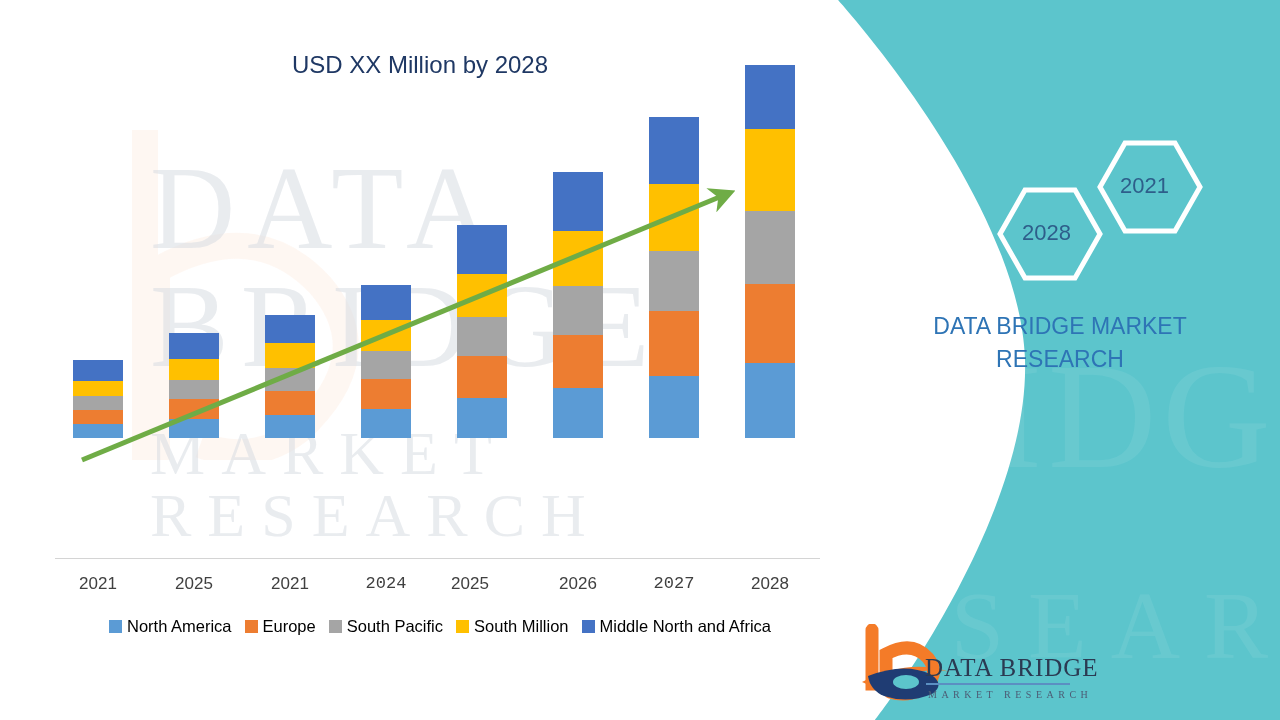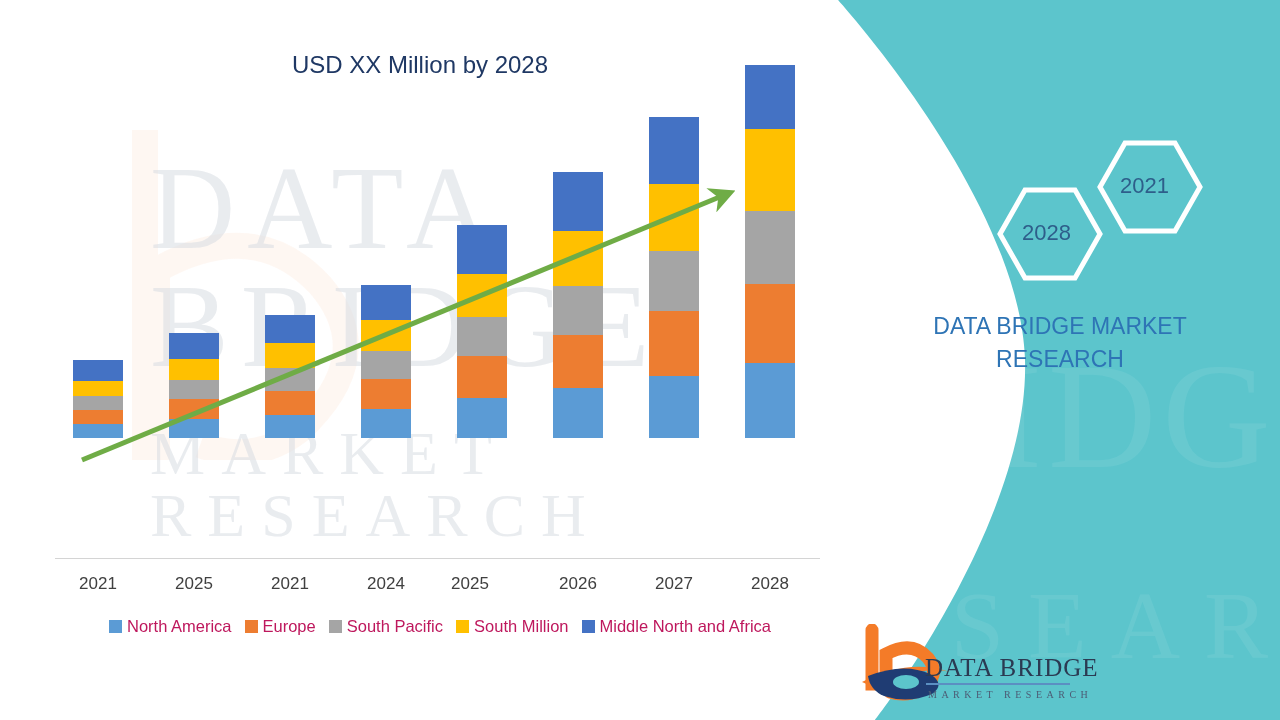--- a/index.html
+++ b/index.html
@@ -30,21 +30,21 @@
 
   
   .arrow{position:absolute;left:0;top:0;width:850px;height:600px;
          pointer-events:none;}
 
   
   .legend{position:absolute;left:55px;top:617px;width:770px;
           display:flex;justify-content:center;align-items:center;gap:13px;}
   .lg{display:flex;align-items:center;gap:5px;}
   .lg .sw{width:13px;height:13px;display:block;}
-  .lg .tx{font-size:16.5px;color:#be185d;white-space:nowrap;}
+  .lg .tx{font-size:16.5px;color:#000000;white-space:nowrap;}
 
   
   .panel{position:absolute;right:0;top:0;width:460px;height:720px;
          overflow:hidden;}
   .panel-bg{position:absolute;inset:0;}
   .panel-wm{position:absolute;left:-40px;top:330px;font-size:150px;
             letter-spacing:6px;color:#ffffff;opacity:.07;
             font-family:"Liberation Serif",serif;pointer-events:none;}
   .panel-wm .r2{display:block;font-size:96px;margin-top:68px;letter-spacing:24px;}
   .panel-title{position:absolute;left:40px;top:8px;width:410px;text-align:center;
@@ -136,24 +136,24 @@
           <div class="seg" style="height: 82px; background: rgb(255, 192, 0);"></div>
           <div class="seg" style="height: 73px; background: rgb(165, 165, 165);"></div>
           <div class="seg" style="height: 79px; background: rgb(237, 125, 49);"></div>
           <div class="seg" style="height: 75px; background: rgb(91, 155, 213);"></div>
         </div>
       </div>
     <div id="xlabels">
         <div class="xlab" style="left: 58px;">2021</div>
         <div class="xlab" style="left: 154px;">2025</div>
         <div class="xlab" style="left: 250px;">2021</div>
-        <div class="xlab" style="left: 346px;">2024</div>
+        <div class="xlab" style="left: 346px; font-family: Liberation Mono, monospace;">2024</div>
         <div class="xlab" style="left: 430px;">2025</div>
         <div class="xlab" style="left: 538px;">2026</div>
-        <div class="xlab" style="left: 634px;">2027</div>
+        <div class="xlab" style="left: 634px; font-family: Liberation Mono, monospace;">2027</div>
         <div class="xlab" style="left: 730px;">2028</div>
       </div>
 
     <svg class="arrow" viewBox="0 0 850 600">
       <defs>
         <marker id="ah" markerWidth="5.2" markerHeight="5.2" refX="2.3" refY="2.6" orient="auto" markerUnits="strokeWidth">
           <path d="M0,0 L5.2,2.6 L0,5.2 L1.5,2.6 z" fill="#6FAC46"></path>
         </marker>
       </defs>
       <line x1="82" y1="460" x2="722" y2="196" stroke="#6FAC46" stroke-width="5" marker-end="url(#ah)"></line>

